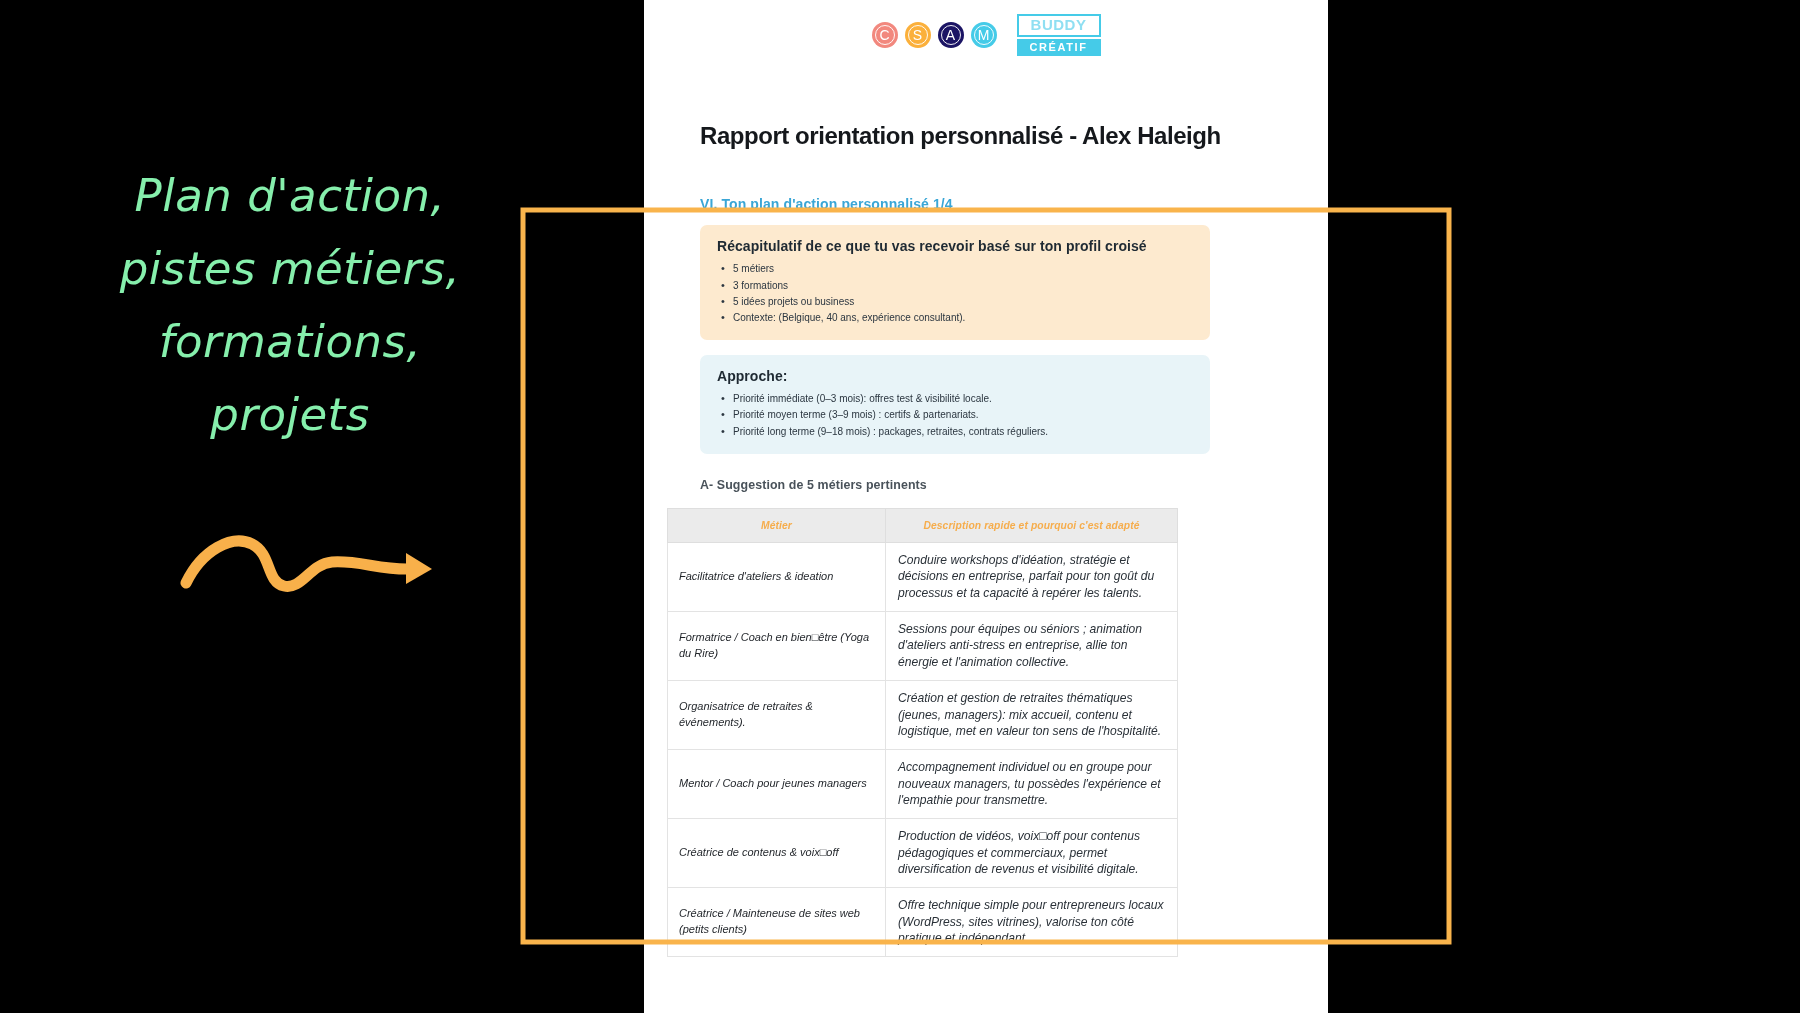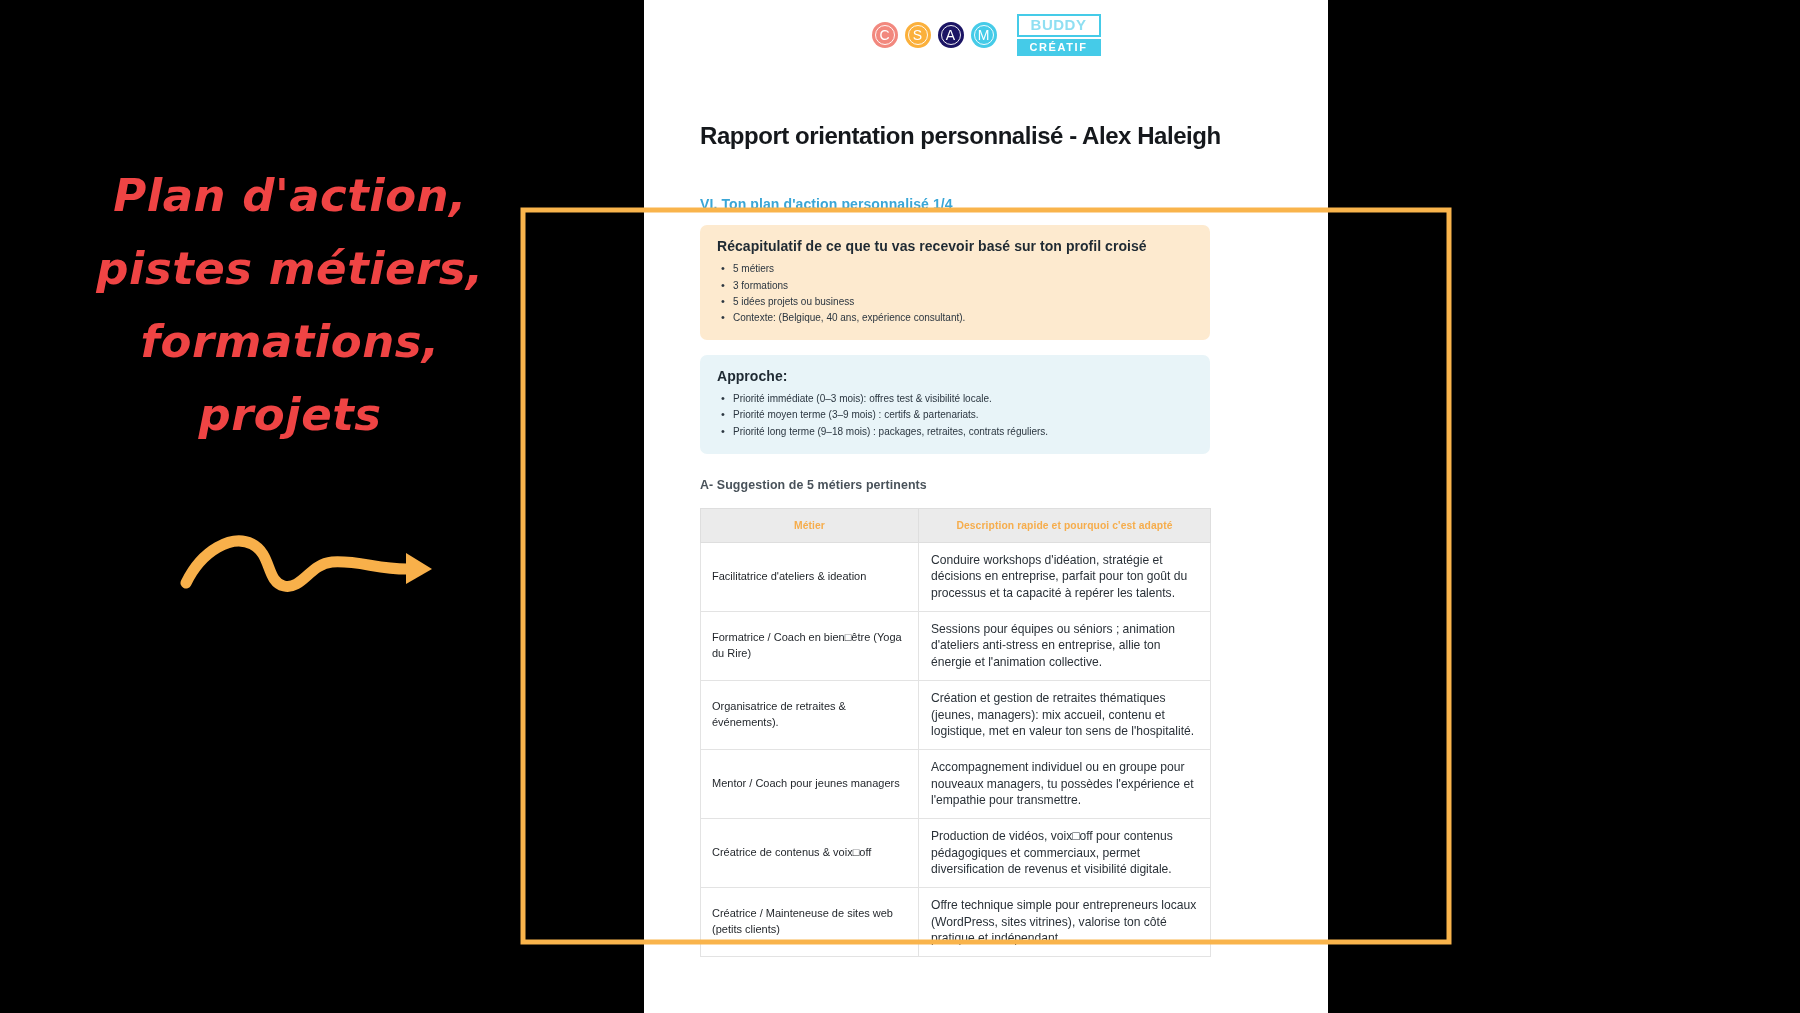--- a/index.html
+++ b/index.html
@@ -105,24 +105,25 @@
 
   
   .sub-heading {
     margin: 24px 0 0 56px;
     font-size: 12.4px; font-weight: 700; color: #49525a;
     letter-spacing: .1px;
   }
 
   
   .jobs-table {
-    margin: 16px 0 0 56px;
+    margin: 16px 0 0 23px;
     width: 510px;
     border-collapse: collapse;
     table-layout: fixed;
+    font-style: italic;
   }
   .jobs-table th {
     background: #ebebeb;
     color: #f6ad4c;
     font-size: 10.3px; font-weight: 700;
     padding: 11px 8px;
     text-align: center;
     border: 1px solid #dedede;
     letter-spacing: .1px;
   }
@@ -146,24 +147,24 @@
     font-size: 12.1px;
     line-height: 1.38;
   }
 
   
   #handwriting {
     position: absolute;
     left: 60px; top: 160px;
     width: 460px;
     text-align: center;
-    color: #ef4444;
+    color: #86efac;
     font-family: "DejaVu Sans", sans-serif;
     font-size: 45px;
-    font-weight: 700;
+    font-weight: 400;
     line-height: 1.62;
     letter-spacing: 0.5px;
     font-style: italic;
   }
   #handwriting .hw-line { display: block; }
 
   #squiggle {
     position: absolute;
     left: 180px; top: 520px;
     width: 270px; height: 90px;

